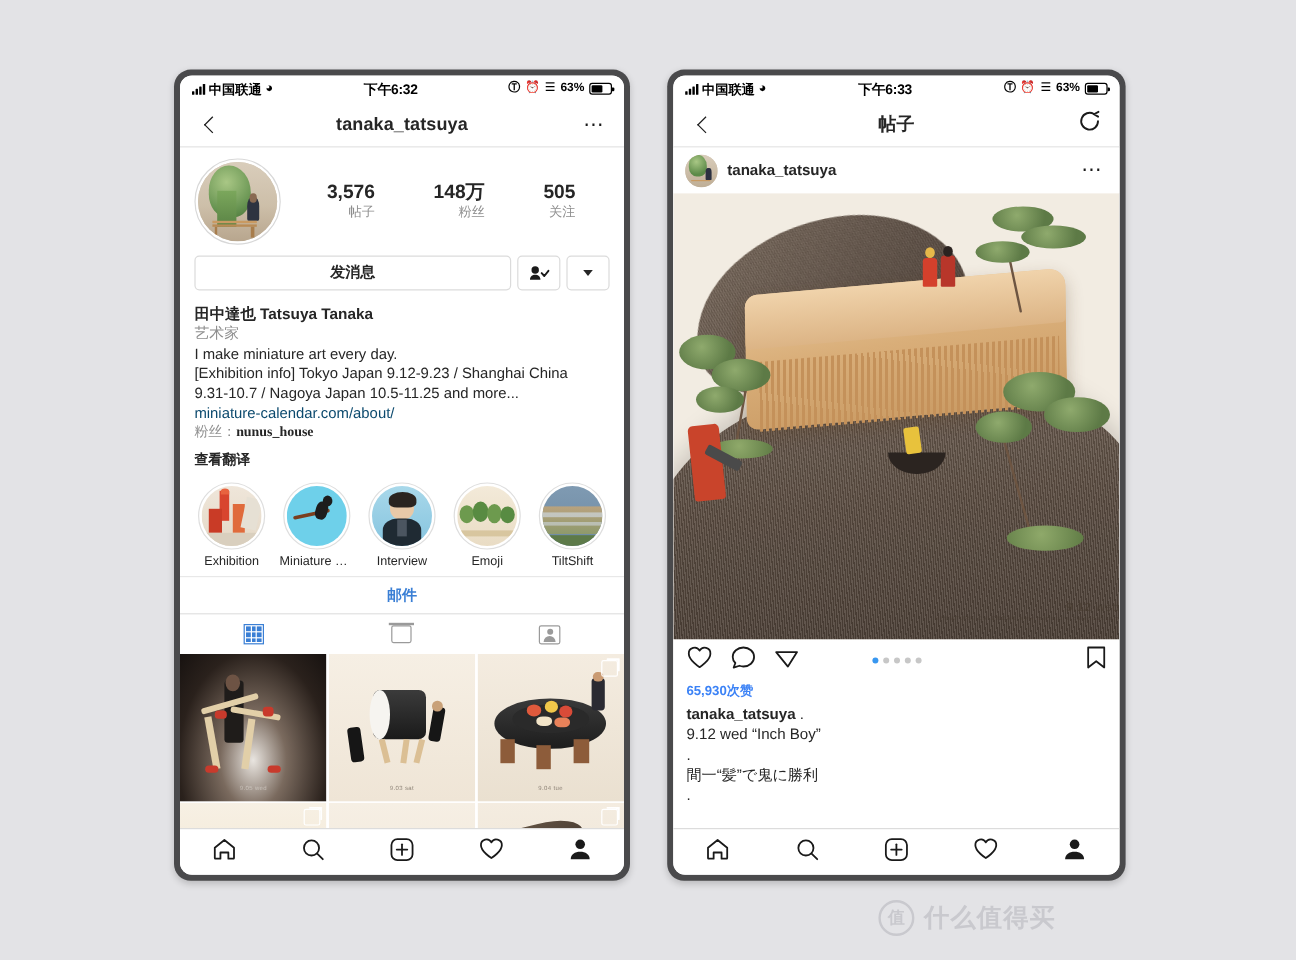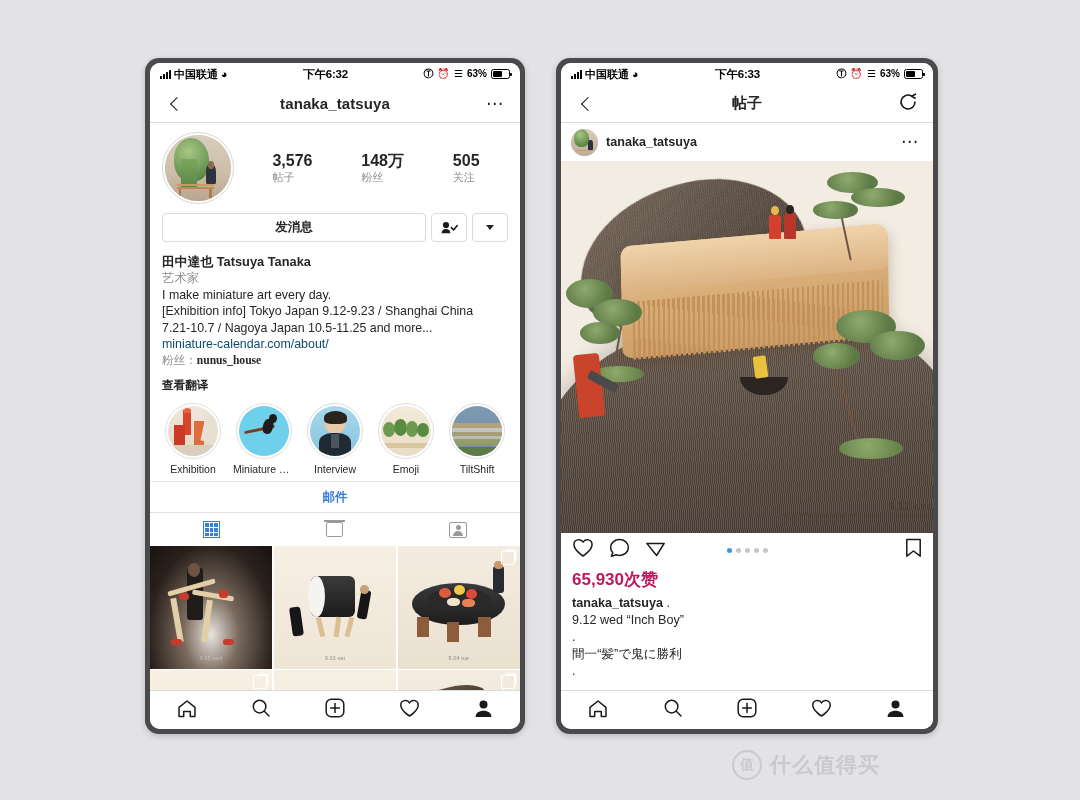--- a/index.html
+++ b/index.html
@@ -79,21 +79,21 @@
   .prof-top{display:flex;align-items:center;padding:9px 12px 0 12px;}
   .avatar-ring{
     width:72px;height:72px;border-radius:50%;border:1px solid #d8d8d8;
     padding:2px;box-sizing:border-box;flex:0 0 72px;
   }
   .avatar{
     width:100%;height:100%;border-radius:50%;overflow:hidden;position:relative;
     background:#cfc4b2;
   }
   .stats{flex:1;display:flex;justify-content:space-around;padding:0 4px 0 14px;}
-  .stat{text-align:left;}
+  .stat{text-align:right;}
   .stat .num{font-size:16px;font-weight:bold;color:#262626;line-height:19px;}
   .stat .lab{font-size:11px;color:#8e8e8e;line-height:15px;}
 
   .prof-actions{display:flex;gap:5px;padding:9px 12px 0 12px;align-items:stretch;}
   .btn-msg{
     flex:1;height:27px;border:1px solid #dbdbdb;border-radius:4px;background:#fff;
     display:flex;align-items:center;justify-content:center;
     font-size:12.5px;font-weight:bold;color:#262626;
   }
   .btn-sq{
@@ -176,21 +176,21 @@
   
   .post-head{height:38px;display:flex;align-items:center;padding:0 10px;gap:8px;background:#fff;}
   .post-av{width:27px;height:27px;border-radius:50%;overflow:hidden;position:relative;background:#cfc4b2;}
   .post-user{flex:1;font-size:12.6px;font-weight:bold;color:#262626;}
   .post-img{width:100%;position:relative;padding-bottom:100%;overflow:hidden;}
   .post-actions{height:34px;display:flex;align-items:center;padding:0 11px;gap:15px;position:relative;}
   .pa-spacer{flex:1;}
   .dots-ind{position:absolute;left:0;right:0;display:flex;justify-content:center;gap:4px;pointer-events:none;}
   .dots-ind i{width:5px;height:5px;border-radius:50%;background:#c7c7c7;display:block;}
   .dots-ind i.on{background:#3897f0;}
-  .likes{padding:1px 11px 0 11px;font-size:17px;font-weight:bold;color:#be185d;}
+  .likes{padding:1px 11px 0 11px;font-size:11px;font-weight:bold;color:#3b82f6;}
   .caption{padding:4px 11px 0 11px;font-size:12.6px;line-height:17px;color:#262626;}
   .caption .u{font-weight:bold;}
 
   
   .miniart{position:absolute;inset:0;background:#f2ece2;overflow:hidden;}
   .hair-river{
     position:absolute;left:-6%;bottom:-4%;width:112%;height:62%;
     background:
       repeating-linear-gradient(88deg, rgba(255,255,255,.10) 0 1px, rgba(0,0,0,.10) 1px 2px),
       linear-gradient(180deg,#6b5c50 0%,#5a4c41 45%,#4b3f36 100%);
@@ -350,21 +350,21 @@
           <div class="btn-sq">
             <span class="caret-dn"></span>
           </div>
         </div>
 
         <div class="bio">
           <div class="name">田中達也 Tatsuya Tanaka</div>
           <div class="cat">艺术家</div>
           <div>I make miniature art every day.</div>
           <div>[Exhibition info] Tokyo Japan 9.12-9.23 / Shanghai China</div>
-          <div>7.21-10.7 / Nagoya Japan 10.5-11.25 and more...</div>
+          <div>9.31-10.7 / Nagoya Japan 10.5-11.25 and more...</div>
           <div class="link">miniature-calendar.com/about/</div>
           <div class="flw">
             <span class="flw-lab">粉丝：</span><span class="flw-val">nunus_house</span>
           </div>
           <div class="trans">查看翻译</div>
         </div>
 
         <div class="highlights">
           <div class="hl">
             <div class="hl-ring">

